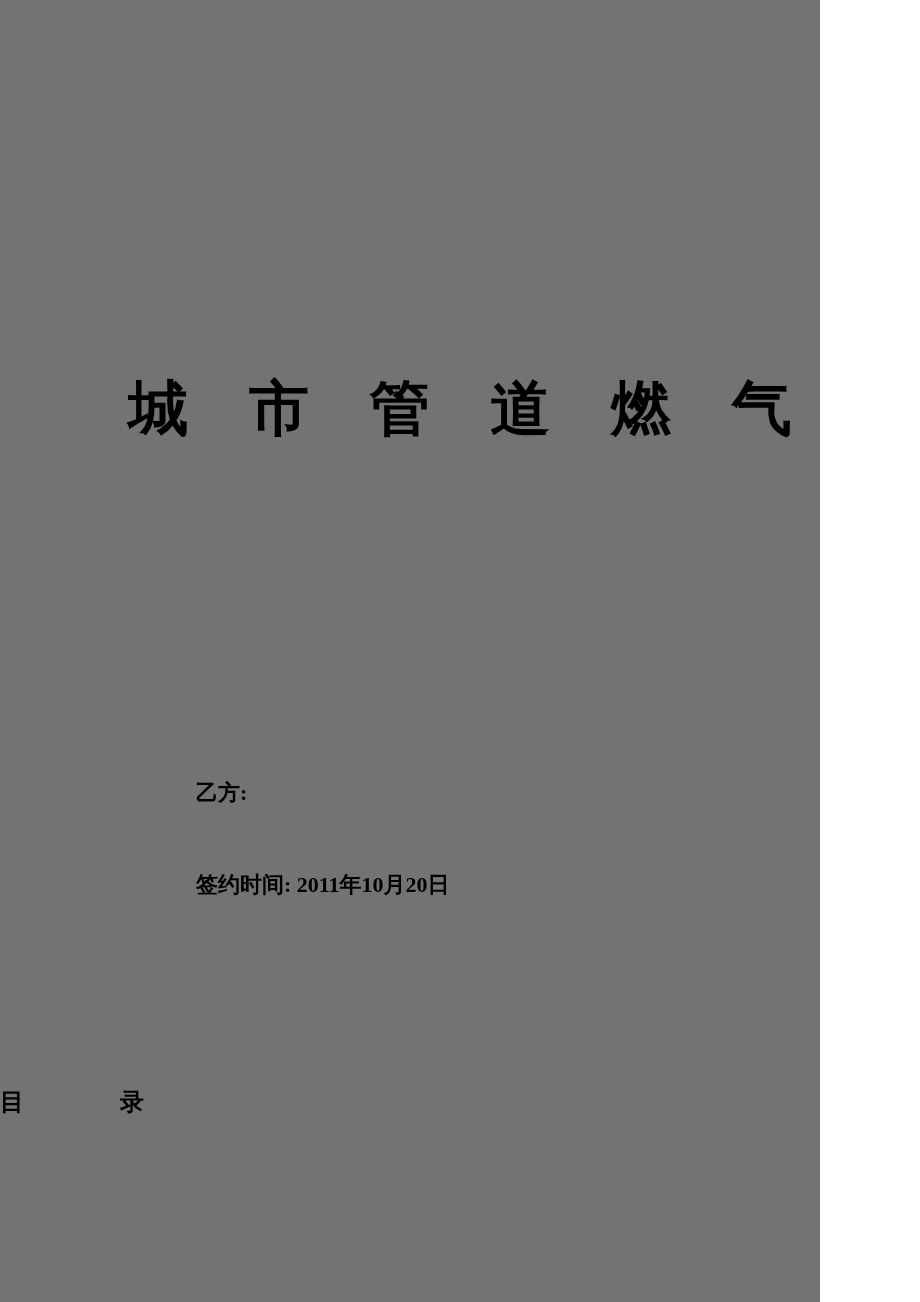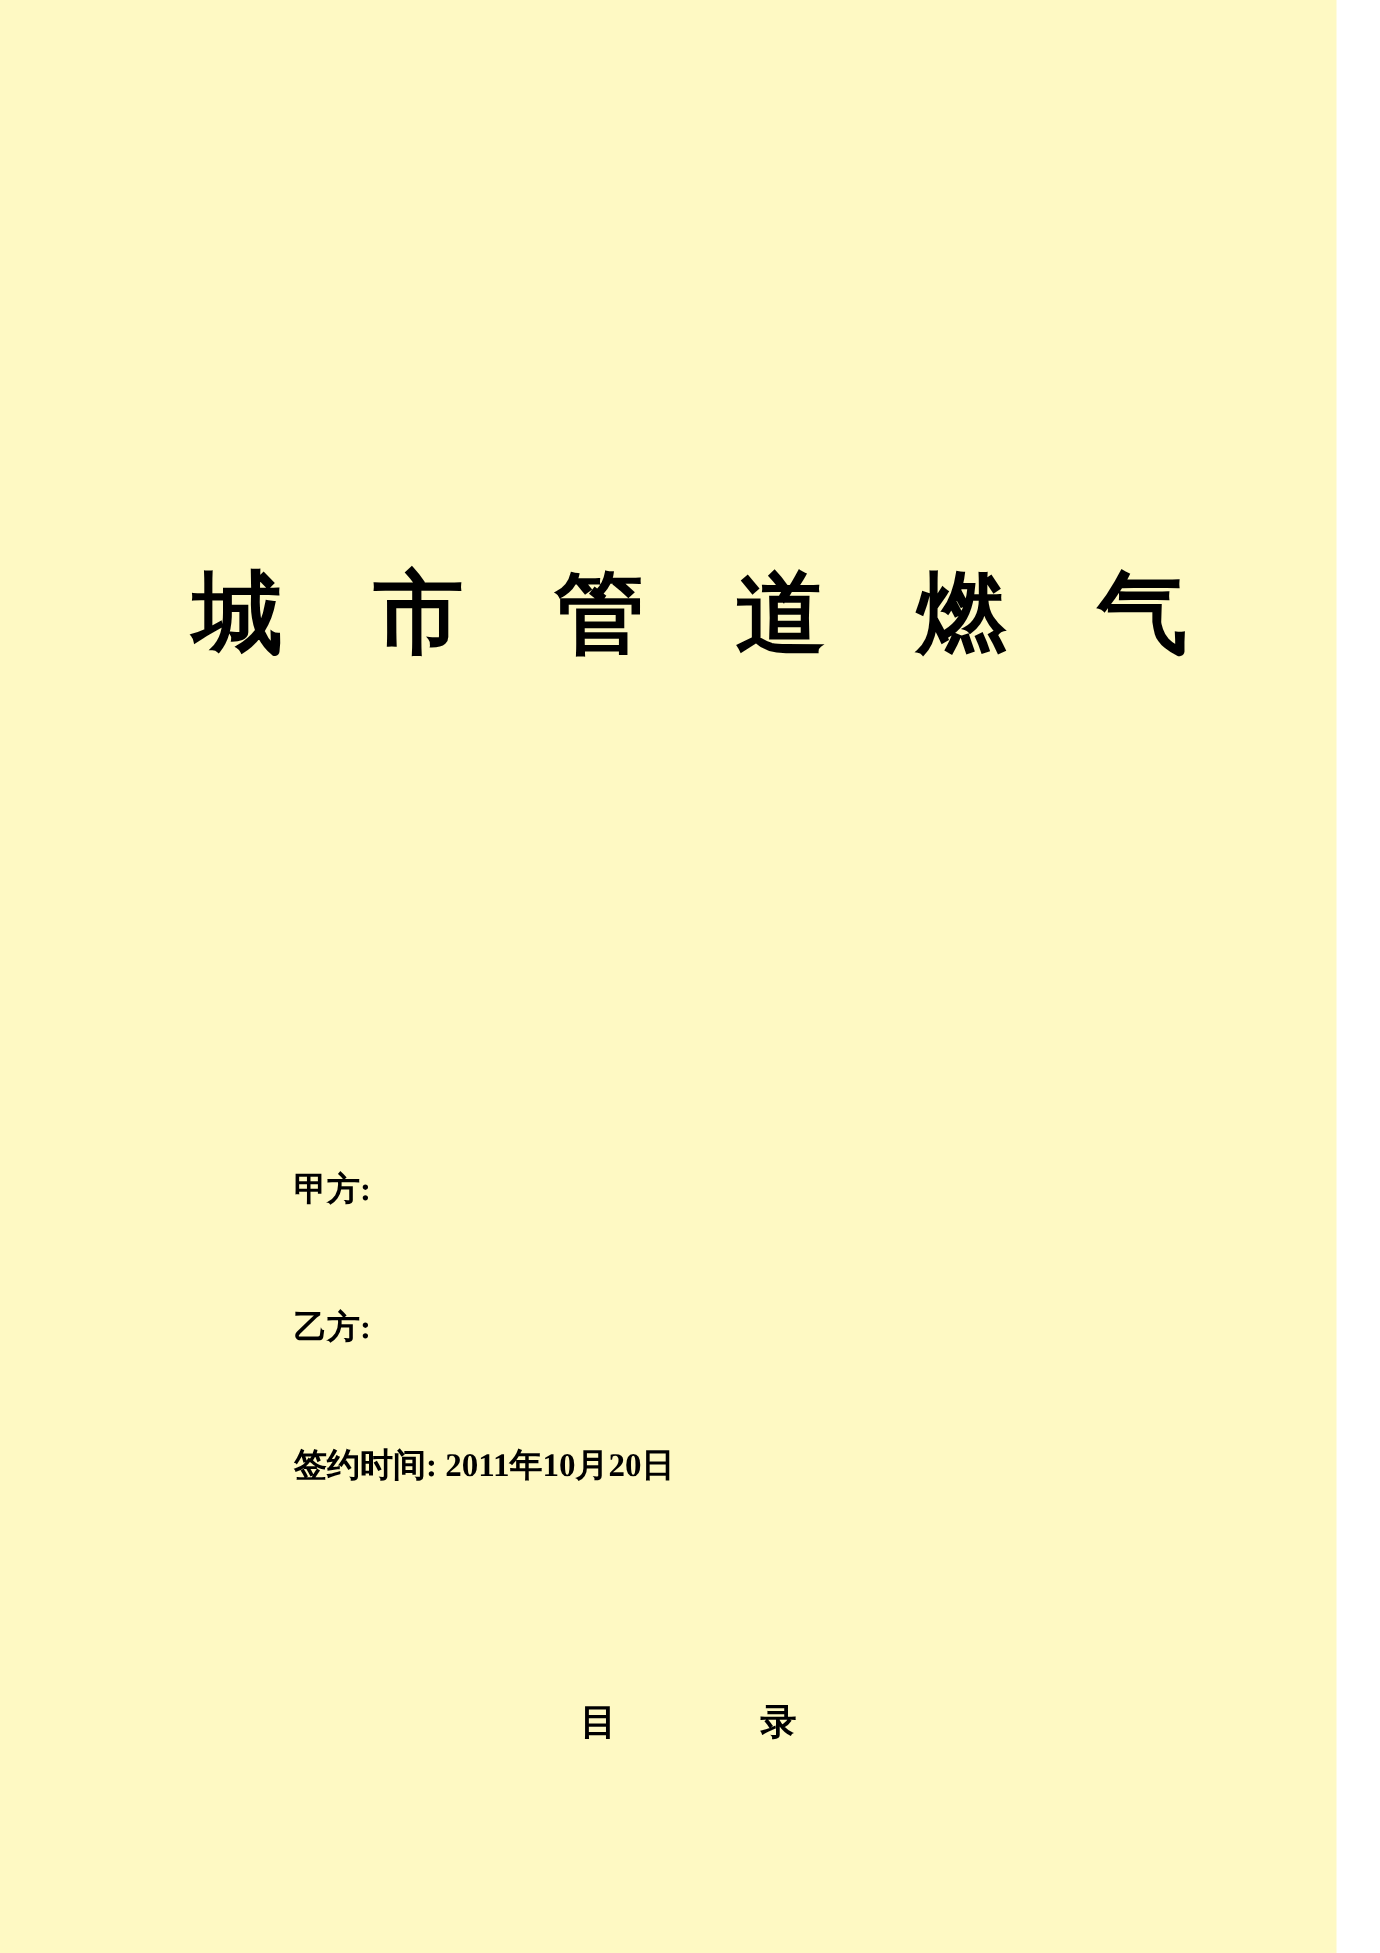--- a/index.html
+++ b/index.html
@@ -6,23 +6,23 @@
     margin: 0;
     padding: 0;
     background: #ffffff;
   }
   body {
     font-family: "Liberation Serif", "DejaVu Serif", serif;
     color: #000000;
   }
   .page {
     position: relative;
-    width: 891px;
+    width: 820px;
     height: 1302px;
-    background: #fef9c3;
+    background: #737373;
     overflow: hidden;
     box-sizing: border-box;
   }
   .title-block {
     position: absolute;
     top: 362px;
     left: 0;
     width: 920px;
     text-align: center;
   }
@@ -53,24 +53,23 @@
   .sign-line {
     font-family: "Liberation Serif", "DejaVu Serif", serif;
     font-weight: bold;
     font-size: 22px;
     line-height: 30px;
     white-space: nowrap;
     margin-top: 40px;
   }
   .toc-heading {
     position: absolute;
-    top: 1132px;
+    top: 1086px;
     left: 0;
     width: 920px;
-    text-align: center;
     font-family: "Liberation Serif", "DejaVu Serif", serif;
     font-weight: bold;
     font-size: 24px;
     letter-spacing: 2px;
     white-space: nowrap;
   }
   .toc-heading .gap {
     display: inline-block;
     width: 78px;
   }
@@ -78,21 +77,20 @@
 </head>
 <body>
 
 <div class="page">
 
   <div class="title-block">
     <div class="title-line">城 市 管 道 燃 气</div>
   </div>
 
   <div class="party-block">
-    <div class="party-line">甲方:</div>
     <div class="party-line">乙方:</div>
     <div class="sign-line">
       <span>签约时间:</span>
       <span>2011年10月20日</span>
     </div>
   </div>
 
   <div class="toc-heading">
     <span>目</span>
     <span class="gap"></span>

